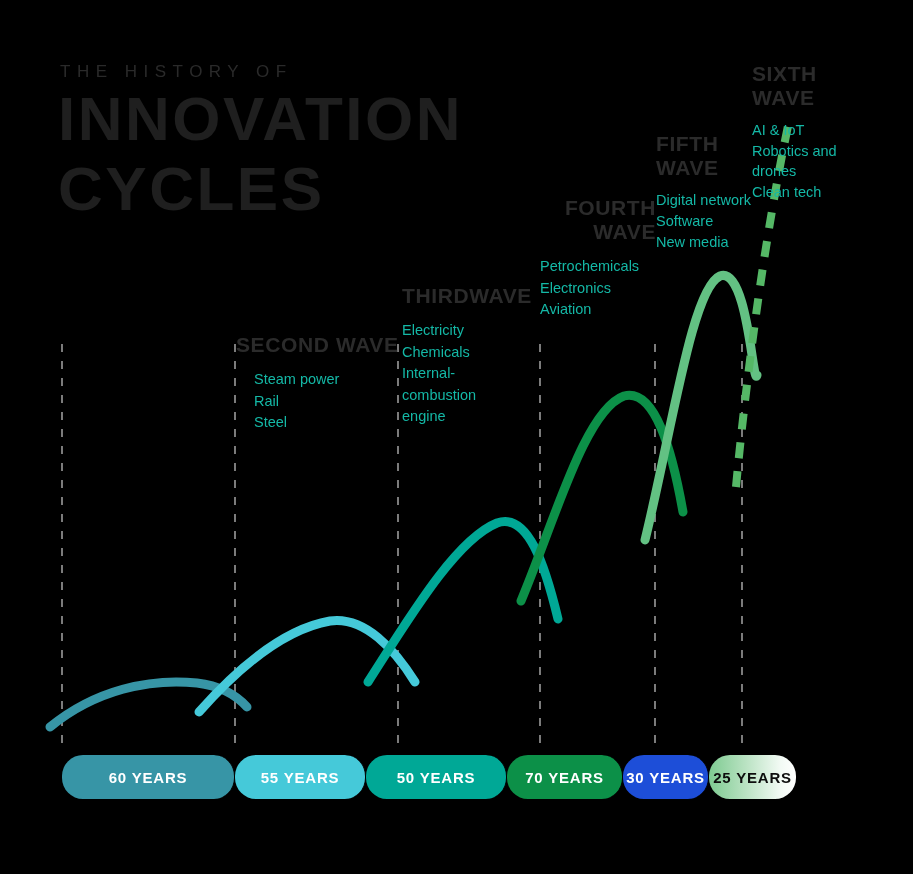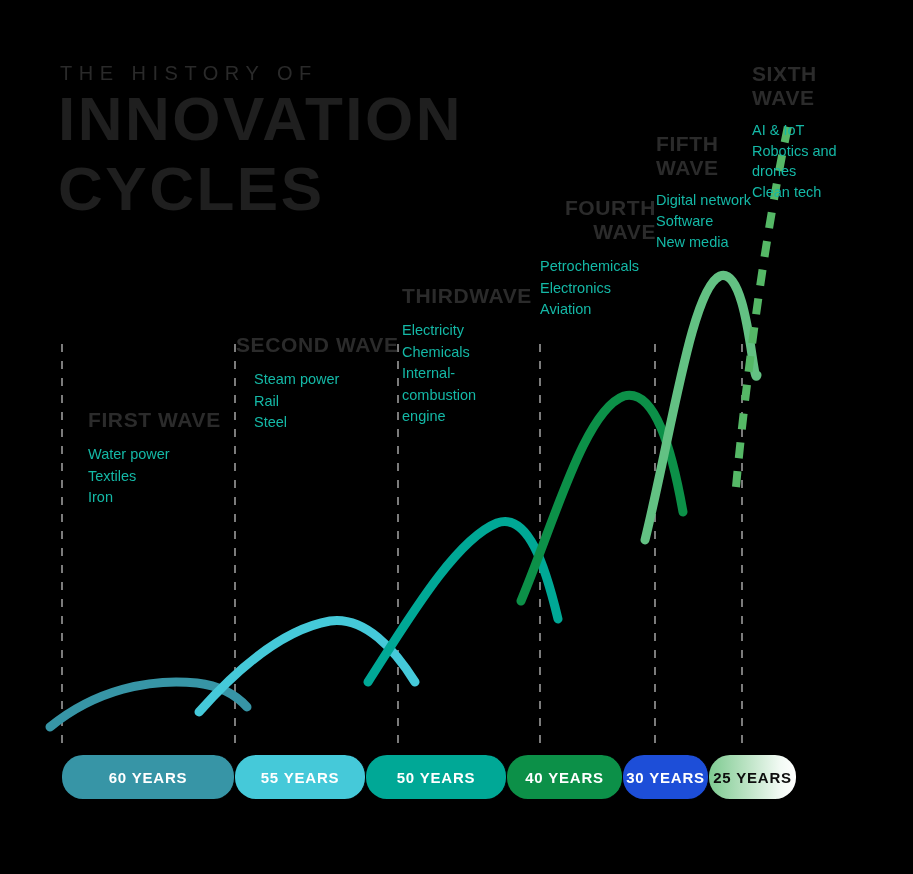--- a/index.html
+++ b/index.html
@@ -7,21 +7,21 @@
     width: 913px; height: 874px;
     background: #000000;
     font-family: "Liberation Sans", sans-serif;
     overflow: hidden;
   }
   #stage { position: relative; width: 913px; height: 874px; background: #000; }
 
   
   .kicker {
     position: absolute; left: 60px; top: 62px;
-    font-size: 20px; letter-spacing: 6.5px; font-weight: 400;
+    font-size: 17px; letter-spacing: 6.5px; font-weight: 400;
     color: #2a2a2a; white-space: nowrap;
   }
   .title1 {
     position: absolute; left: 58px; top: 88px;
     font-size: 62px; font-weight: bold; letter-spacing: 2.5px;
     color: #1f1f1f; line-height: 1.0; white-space: nowrap;
   }
   .title2 {
     position: absolute; left: 58px; top: 158px;
     font-size: 62px; font-weight: bold; letter-spacing: 2.5px;
@@ -100,28 +100,20 @@
 
     <path d="M 645 540 C 672 430 692 288 720 276 C 748 266 753 390 757 375" fill="none" stroke="#63c183" stroke-width="9" stroke-linecap="round"></path>
 
     <path d="M 736 487 C 744 400 762 250 788 126" fill="none" stroke="#55b866" stroke-width="8" stroke-linecap="butt" stroke-dasharray="16 13"></path>
   </svg>
 
   <div class="kicker">THE HISTORY OF</div>
   <div class="title1">INNOVATION</div>
   <div class="title2">CYCLES</div>
 
-  <div class="wave-group" id="g1">
-    <div class="wave-head">FIRST WAVE</div>
-    <div class="wave-items">
-      <div class="it">Water power</div>
-      <div class="it">Textiles</div>
-      <div class="it">Iron</div>
-    </div>
-  </div>
 
   <div class="wave-group" id="g2">
     <div class="wave-head">SECOND WAVE</div>
     <div class="wave-items" style="margin-left:18px;">
       <div class="it">Steam power</div>
       <div class="it">Rail</div>
       <div class="it">Steel</div>
     </div>
   </div>
 
@@ -161,18 +153,18 @@
       <div class="it">Robotics and</div>
       <div class="it">drones</div>
       <div class="it">Clean tech</div>
     </div>
   </div>
 
   <div id="yearbar">
     <div class="yseg" style="width:173px; background:#3795a6;">60 YEARS</div>
     <div class="yseg" style="width:131px; background:#45c9d9;">55 YEARS</div>
     <div class="yseg" style="width:141px; background:#00a896;">50 YEARS</div>
-    <div class="yseg" style="width:116px; background:#0c9048;">40 YEARS</div>
+    <div class="yseg" style="width:116px; background:#0c9048;">70 YEARS</div>
     <div class="yseg" style="width:86px; background:#1d4ed8;">30 YEARS</div>
     <div class="yseg" style="width:87px; background:linear-gradient(to right,#7ecb91 0%,#b9e2c2 42%,#f2faf4 82%,#ffffff 100%); color:#0d0d0d;">25 YEARS</div>
   </div>
 
 </div>
 
 </body></html>

